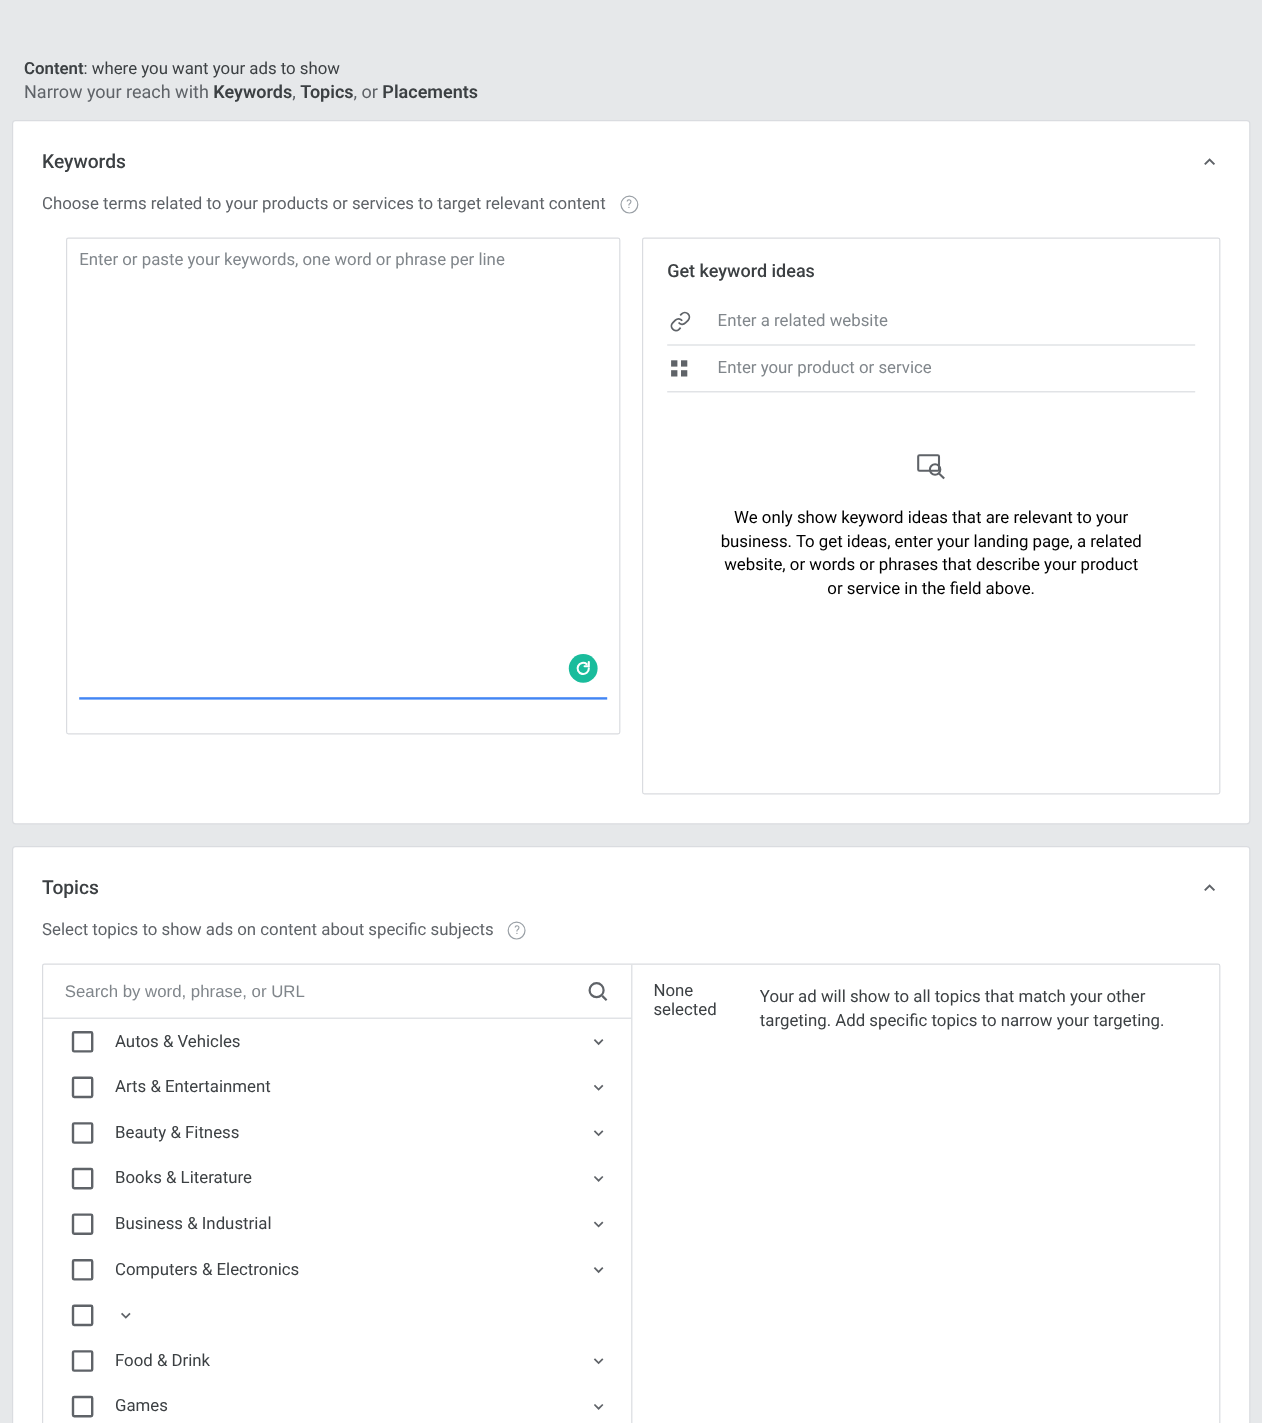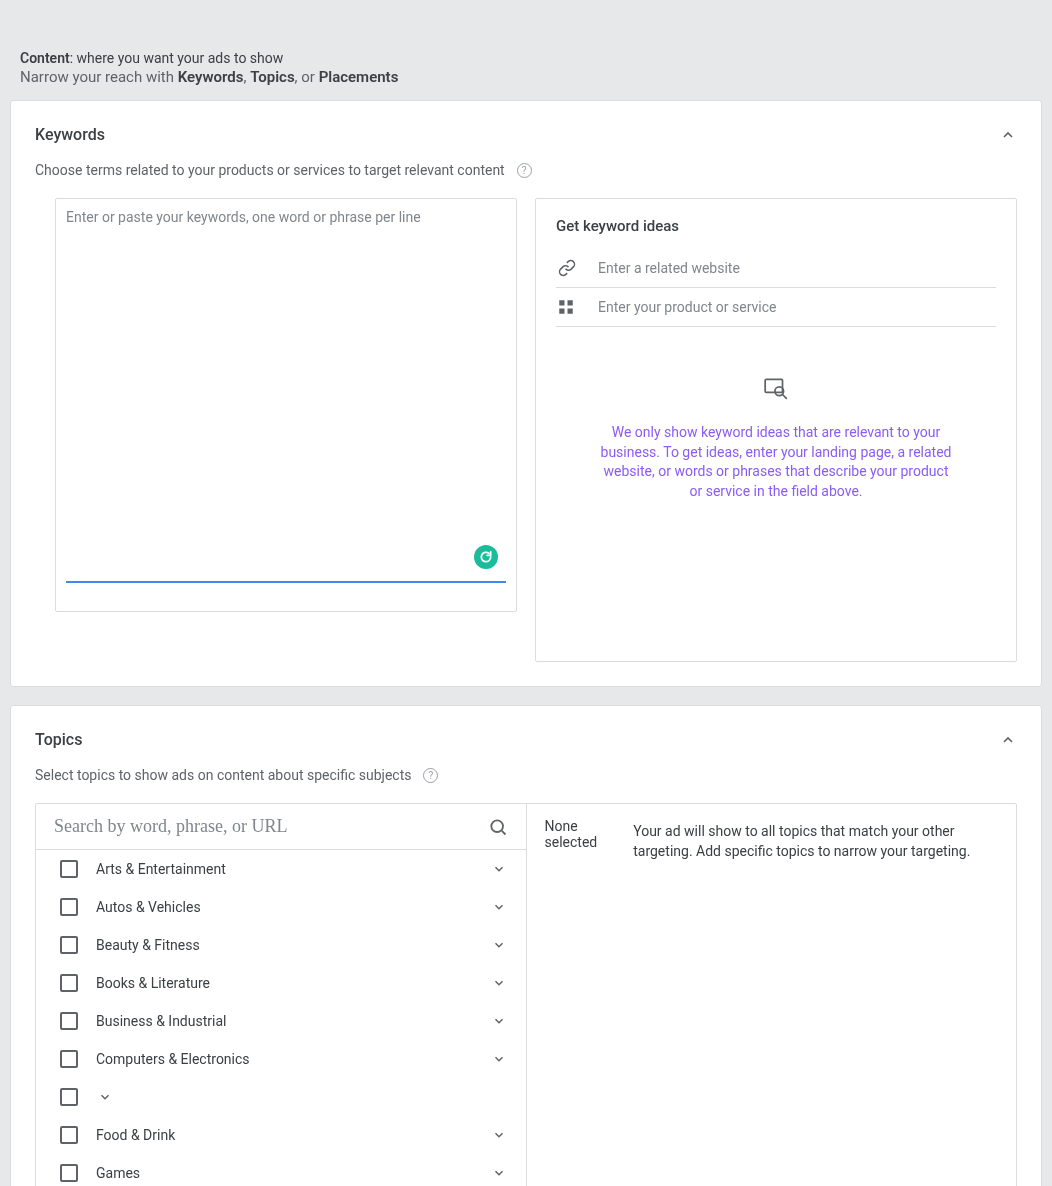--- a/index.html
+++ b/index.html
@@ -117,21 +117,21 @@
   .input-row input {
     border: none; outline: none; flex: 1;
     font-size: 14px; color: #3c4043;
     font-family: inherit;
   }
   .input-row input::placeholder { color: #80868b; }
 
   .ideas-empty {
     margin-top: 48px;
     text-align: center;
-    color: #8b5cf6;
+    color: #000000;
     font-size: 14px;
     padding: 0 40px;
     line-height: 1.4;
   }
   .ideas-empty .big-icon {
     display: flex; justify-content: center;
     margin-bottom: 22px;
     color: #5f6368;
   }
 
@@ -152,21 +152,21 @@
     flex: 1;
     display: flex; flex-direction: row;
   }
   .search-bar {
     display: flex; align-items: center;
     padding: 12px 18px;
     border-bottom: 1px solid #dadce0;
   }
   .search-bar input {
     flex: 1; border: none; outline: none;
-    font-size: 18px; color: #a21caf; font-family: Liberation Serif, serif;
+    font-size: 14px; color: #a21caf; font-family: Liberation Sans, sans-serif;
   }
   .search-bar input::placeholder { color: #80868b; }
   .search-bar .srch-icon { color: #5f6368; }
 
   .none-sel-head {
     padding: 14px 18px;
     border-bottom: 1px solid #dadce0;
     color: #3c4043; font-size: 14px;
   }
   .topics-right-body {
@@ -302,30 +302,30 @@
         <span class="srch-icon">
           <svg width="20" height="20" viewBox="0 0 24 24" fill="none" stroke="currentColor" stroke-width="2.2">
               <circle cx="11" cy="11" r="7"></circle>
               <line x1="21" y1="21" x2="16.65" y2="16.65"></line>
             </svg>
         </span>
       </div>
       <div class="topic-list" id="topic-list">
           <div class="topic-item">
             <span class="chk"></span>
+            <span class="label">Autos &amp; Vehicles</span>
+            <span class="expand-chevron">
+              <svg width="14" height="14" viewBox="0 0 24 24" fill="none" stroke="currentColor" stroke-width="2.5">
+                <polyline points="6 9 12 15 18 9"></polyline>
+              </svg>
+            </span>
+          </div>
+          <div class="topic-item">
+            <span class="chk"></span>
             <span class="label">Arts &amp; Entertainment</span>
-            <span class="expand-chevron">
-              <svg width="14" height="14" viewBox="0 0 24 24" fill="none" stroke="currentColor" stroke-width="2.5">
-                <polyline points="6 9 12 15 18 9"></polyline>
-              </svg>
-            </span>
-          </div>
-          <div class="topic-item">
-            <span class="chk"></span>
-            <span class="label">Autos &amp; Vehicles</span>
             <span class="expand-chevron">
               <svg width="14" height="14" viewBox="0 0 24 24" fill="none" stroke="currentColor" stroke-width="2.5">
                 <polyline points="6 9 12 15 18 9"></polyline>
               </svg>
             </span>
           </div>
           <div class="topic-item">
             <span class="chk"></span>
             <span class="label">Beauty &amp; Fitness</span>
             <span class="expand-chevron">

